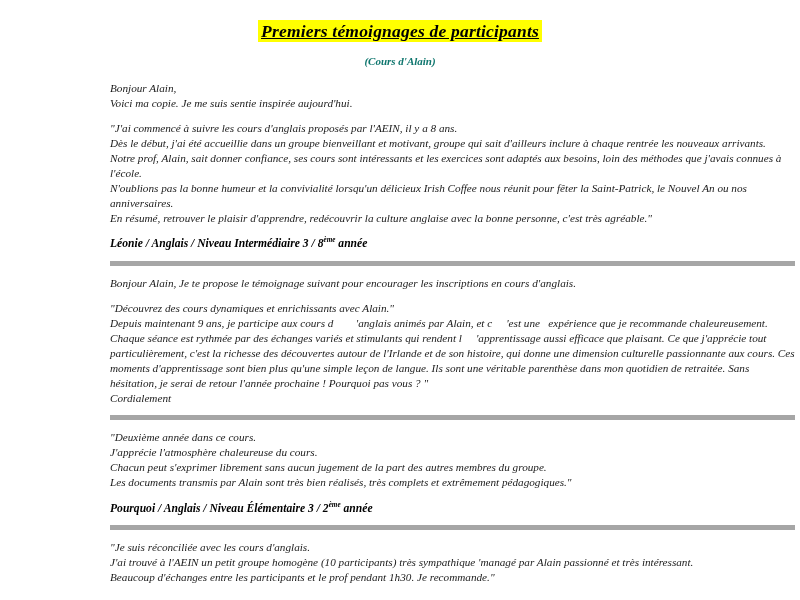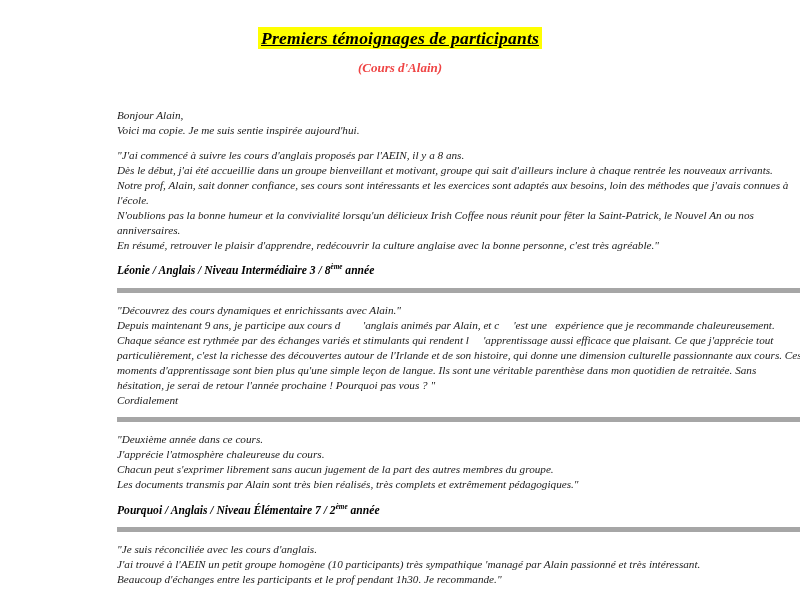--- a/index.html
+++ b/index.html
@@ -13,21 +13,21 @@
     overflow: hidden;
     font-family: "Liberation Serif", "DejaVu Serif", serif;
     color: #000000;
   }
 
   .page {
     position: relative;
     width: 800px;
     height: 600px;
     box-sizing: border-box;
-    padding: 12px;
+    padding: 5px;
   }
 
   
   .title-row {
     text-align: center;
     margin: 0;
     padding-top: 16px;
   }
   .doc-title {
     display: inline;
@@ -42,22 +42,22 @@
     padding: 1px 3px 1px 3px;
   }
   .subtitle-row {
     text-align: center;
     margin-top: 8px;
   }
   .doc-subtitle {
     display: inline;
     font-weight: bold;
     font-style: italic;
-    font-size: 13px;
-    color: #ef4444;
+    font-size: 11px;
+    color: #0f766e;
   }
 
   
   .content {
     margin: 0;
     padding: 0 10px 0 105px;
     width: 800px;
     box-sizing: border-box;
   }
 
@@ -97,21 +97,21 @@
 
   .sep {
     height: 5px;
     background: #a6a6a6;
     width: 685px;
     margin-top: 9px;
     margin-bottom: 10px;
   }
 
   .first-block {
-    margin-top: 32px;
+    margin-top: 12px;
   }
 </style>
 </head>
 <body>
 
 <div class="page">
 
   <div class="title-row">
     <span class="doc-title">Premiers témoignages de participants</span>
   </div>
@@ -137,37 +137,38 @@
         <span> / </span>
         <span>Niveau Intermédiaire 3</span>
         <span> / </span>
         <span>8</span><sup>ème</sup>
         <span>année</span>
       </div>
     </div>
     <div class="sep"></div>
 
     <div class="testimonial">
+      <p class="para">Bonjour Alain, Je te propose le témoignage suivant pour encourager les inscriptions en cours d'anglais.</p>
       <p class="para spaced-before">"Découvrez des cours dynamiques et enrichissants avec Alain."
 Depuis maintenant 9 ans, je participe aux cours d        'anglais animés par Alain, et c     'est une   expérience que je recommande chaleureusement. Chaque séance est rythmée par des échanges variés et stimulants qui rendent l     'apprentissage aussi efficace que plaisant. Ce que j'apprécie tout particulièrement, c'est la richesse des découvertes autour de l'Irlande et de son histoire, qui donne une dimension culturelle passionnante aux cours. Ces moments d'apprentissage sont bien plus qu'une simple leçon de langue. Ils sont une véritable parenthèse dans mon quotidien de retraitée. Sans hésitation, je serai de retour l'année prochaine ! Pourquoi pas vous ? "
 Cordialement</p>
     </div>
     <div class="sep"></div>
 
     <div class="testimonial">
       <p class="para">"Deuxième année dans ce cours.
 J'apprécie l'atmosphère chaleureuse du cours.
 Chacun peut s'exprimer librement sans aucun jugement de la part des autres membres du groupe.
 Les documents transmis par Alain sont très bien réalisés, très complets et extrêmement pédagogiques."</p>
       <div class="signature">
         <span>Pourquoi</span>
         <span> / </span>
         <span>Anglais</span>
         <span> / </span>
-        <span>Niveau Élémentaire 7</span>
+        <span>Niveau Élémentaire 3</span>
         <span> / </span>
         <span>2</span><sup>ème</sup>
         <span>année</span>
       </div>
     </div>
     <div class="sep"></div>
 
     <div class="testimonial">
       <p class="para">"Je suis réconciliée avec les cours d'anglais.
 J'ai trouvé à l'AEIN un petit groupe homogène (10 participants) très sympathique 'managé par Alain passionné et très intéressant.

